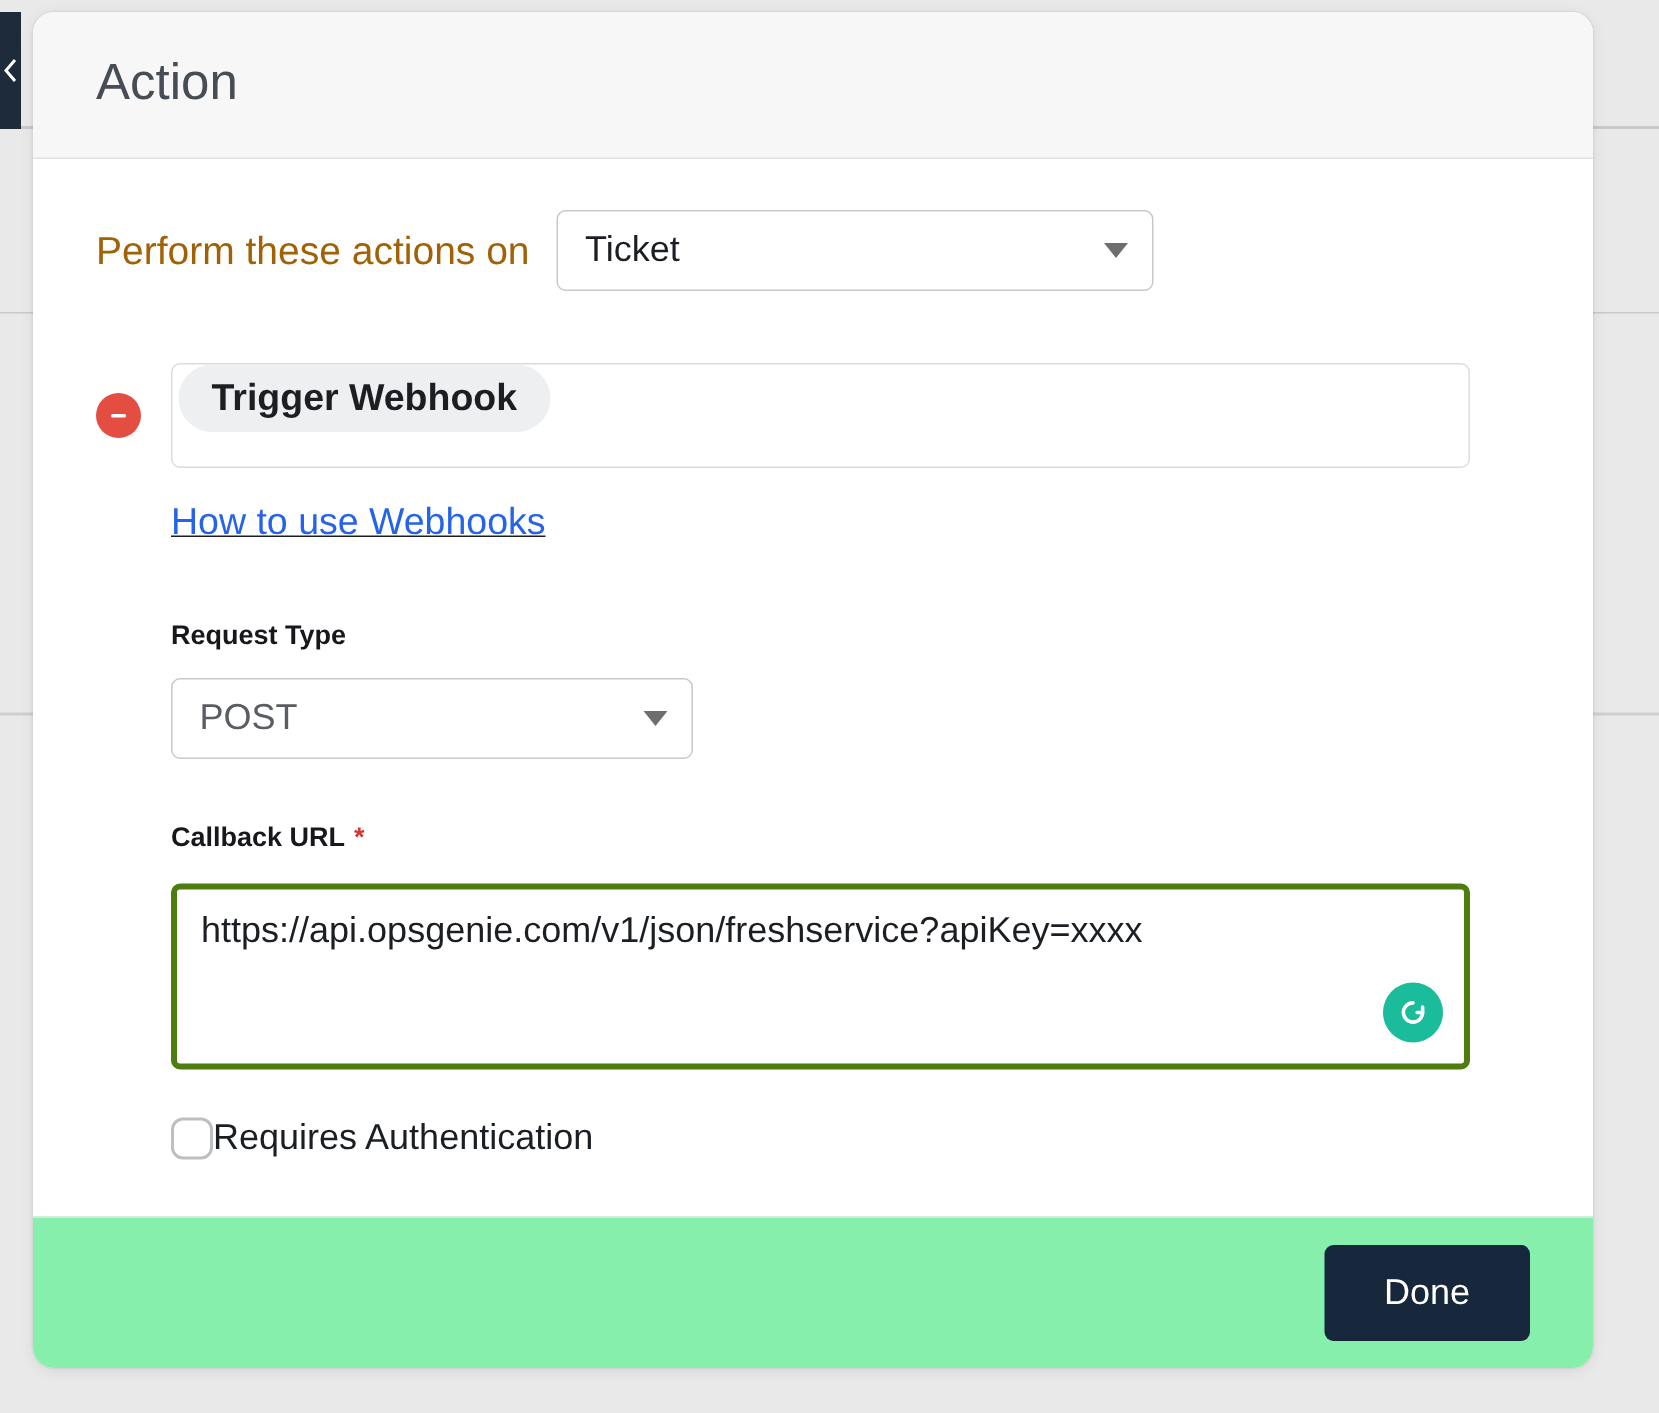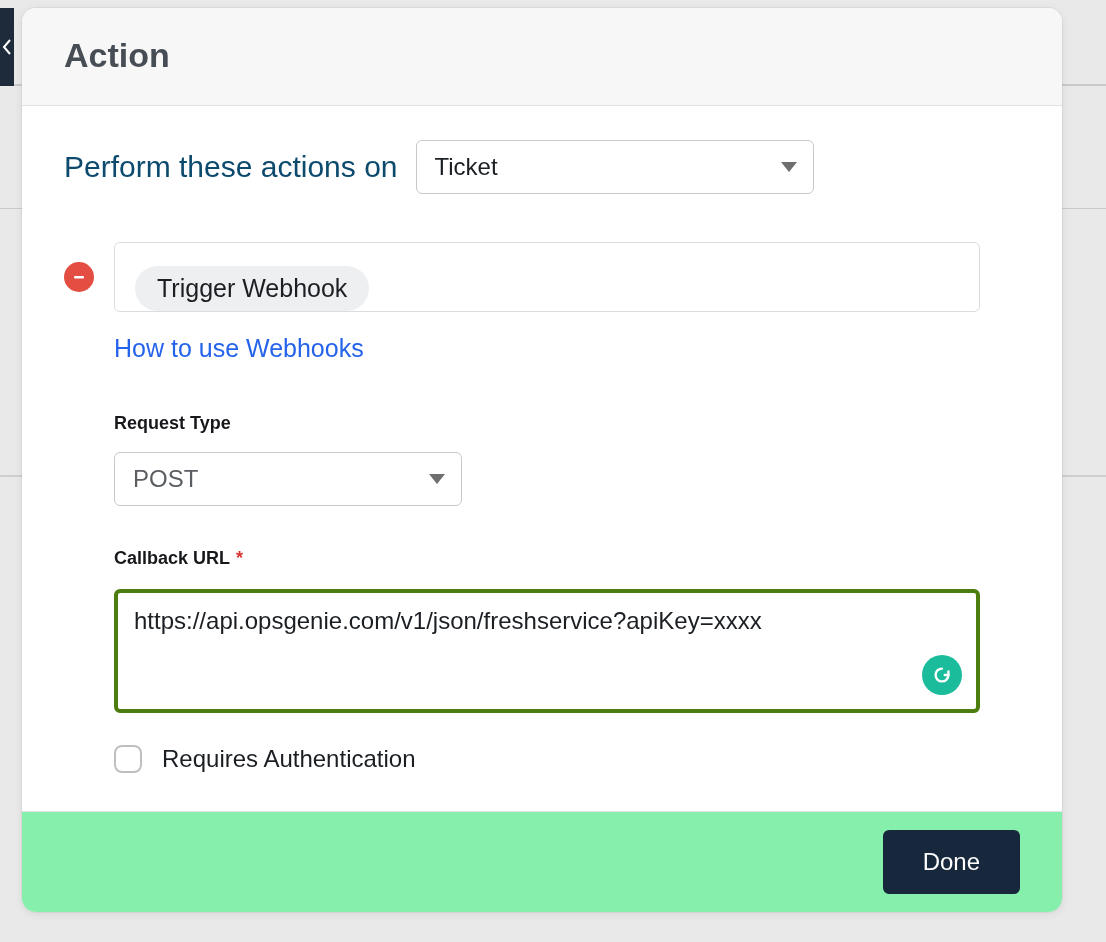--- a/index.html
+++ b/index.html
@@ -25,26 +25,26 @@
       position: absolute; top: 8px; left: 22px; width: 1040px; height: 904px;
       background: #fff; border-radius: 14px; overflow: hidden;
       box-shadow: 0 2px 10px rgba(0,0,0,0.08), 0 0 0 1px rgba(0,0,0,0.04);
       display: flex; flex-direction: column;
     }
     .dialog-header {
       background: #f7f7f7;
       border-bottom: 1px solid #e2e2e2;
       padding: 28px 42px 30px;
     }
-    .dialog-title { font-size: 34px; font-weight: 700; color: #474d55; }
+    .dialog-title { font-size: 34px; font-weight: 400; color: #474d55; }
 
     .dialog-body { flex: 1; padding: 34px 42px 0; overflow: hidden; }
 
     .perform-row { display: flex; align-items: center; gap: 18px; margin-bottom: 48px; }
-    .perform-label { font-size: 30px; color: #0c4a6e; }
+    .perform-label { font-size: 26px; color: #a16207; }
 
     .select {
       position: relative; height: 54px; border: 1px solid #c8c8c8; border-radius: 6px;
       background: #fff; display: flex; align-items: center; padding: 0 46px 0 18px;
       font-size: 24px; color: #1b1f23; cursor: pointer;
     }
     .select-perform { width: 398px; }
     .select .caret {
       position: absolute; right: 16px; top: 50%; transform: translateY(-50%);
       width: 0; height: 0; border-left: 8px solid transparent; border-right: 8px solid transparent;
@@ -56,29 +56,29 @@
       width: 30px; height: 30px; border-radius: 50%; background: #e34d42; color: #fff;
       display: flex; align-items: center; justify-content: center; flex-shrink: 0;
       margin-top: 20px;
     }
     .remove-badge svg { display: block; }
 
     .action-content { flex: 1; padding-right: 40px; }
 
     .chip-box {
       border: 1px solid #dcdcdc; border-radius: 6px; height: 70px;
-      display: flex; align-items: flex-end; padding: 0 20px; margin-bottom: 22px;
+      display: flex; align-items: flex-start; padding: 0 4px; margin-bottom: 22px; font-weight: bold;
     }
     .chip {
       background: #eeeff1; border-radius: 999px; padding: 8px 22px;
       font-size: 25px; color: #1b1f23;
     }
 
     .link { color: #2563eb; font-size: 25px; text-decoration: none; cursor: pointer; }
-    .link-row { margin-bottom: 50px; }
+    .link-row { margin-bottom: 50px; text-decoration: underline; }
 
     .field-label { font-size: 18px; font-weight: 600; color: #16181b; margin-bottom: 18px; }
     .req-star { color: #d93333; font-weight: 700; margin-left: 6px; }
 
     .select-request { width: 348px; margin-bottom: 42px; color: #5a5d61; }
 
     .callback-header {
       display: flex; align-items: flex-start; justify-content: space-between; margin-bottom: 20px;
     }
 
@@ -94,21 +94,21 @@
       margin-bottom: 32px;
       background: #fff;
     }
     .textarea-wrap .ta-content { outline: none; border: none; width: 100%; height: 100%; font: inherit; resize: none; }
 
     .grammarly-badge {
       position: absolute; right: 14px; bottom: 14px; width: 40px; height: 40px;
       border-radius: 50%; background: #1bbc9b; display: flex; align-items: center; justify-content: center;
     }
 
-    .check-row { display: flex; align-items: center; gap: 20px; margin-bottom: 40px; }
+    .check-row { display: flex; align-items: center; margin-bottom: 40px; }
     .checkbox {
       width: 28px; height: 28px; border: 2px solid #bfbfbf; border-radius: 8px; background: #fff;
       cursor: pointer; flex-shrink: 0;
     }
     .check-label { font-size: 24px; color: #1b1f23; }
 
     .dialog-footer {
       border-top: 1px solid #e2e2e2; padding: 18px 42px; display: flex; justify-content: flex-end;
       background: #86efac;
     }

